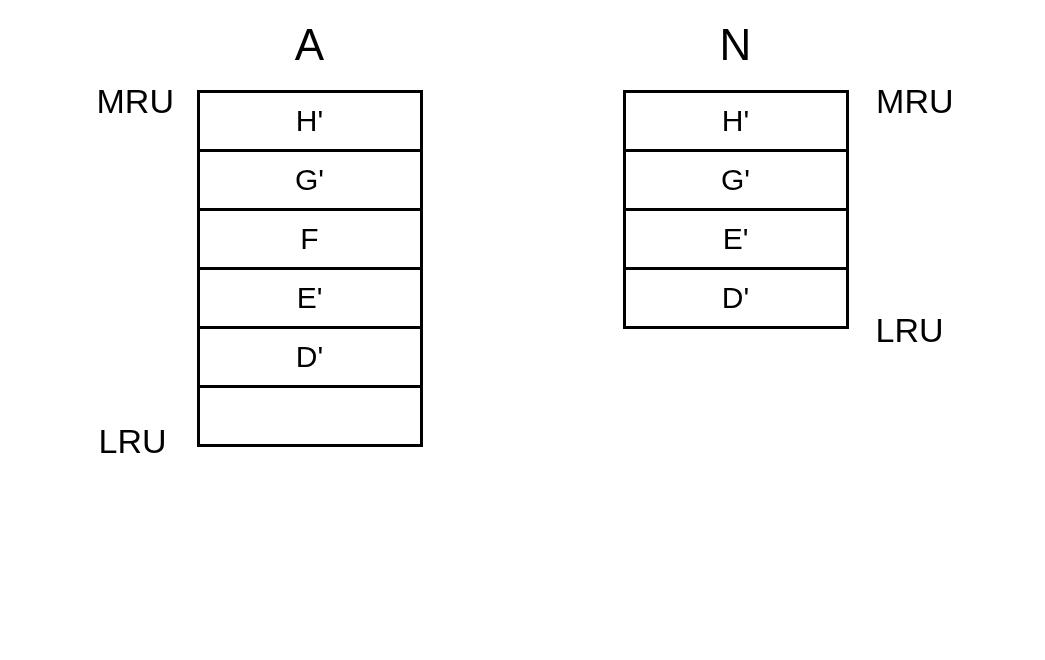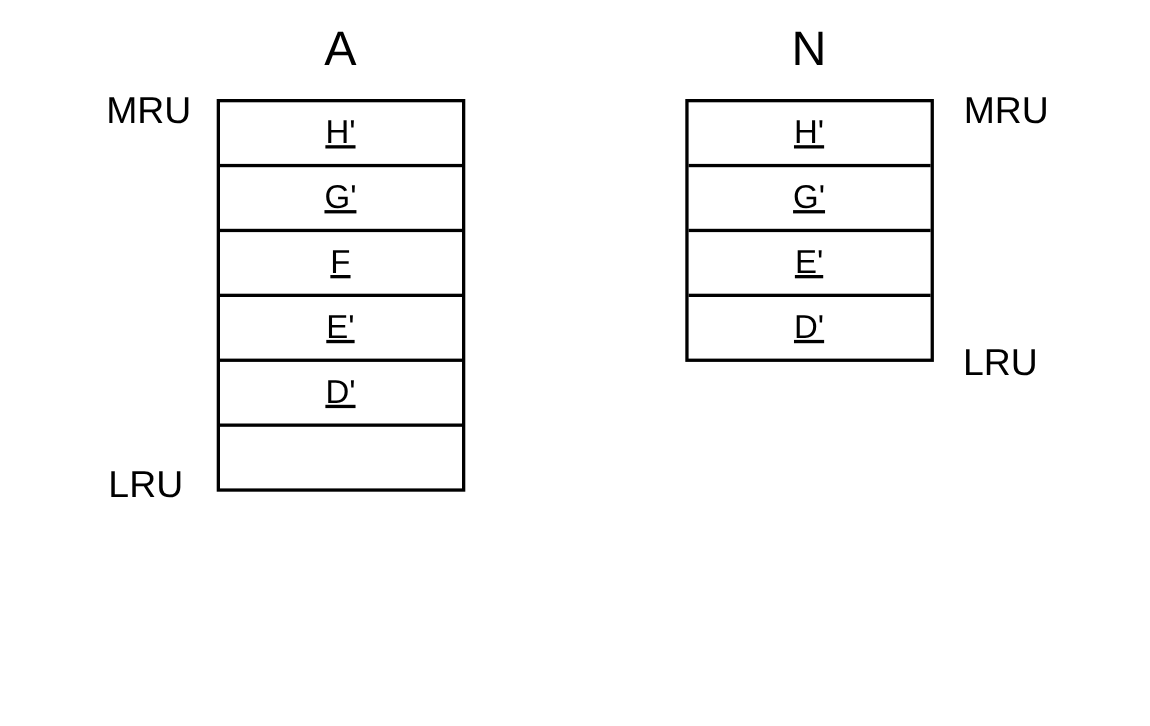--- a/index.html
+++ b/index.html
@@ -21,21 +21,20 @@
       position: relative;
     }
     .column-header {
       font-size: 44px;
       text-align: center;
       margin-bottom: 20px;
       font-weight: normal;
     }
     .stack-wrapper {
       position: relative;
-      text-decoration: underline;
     }
     .stack {
       border: 3px solid black;
       width: 220px;
     }
     .cell {
       height: 56px;
       border-bottom: 3px solid black;
       display: flex;
       align-items: center;

